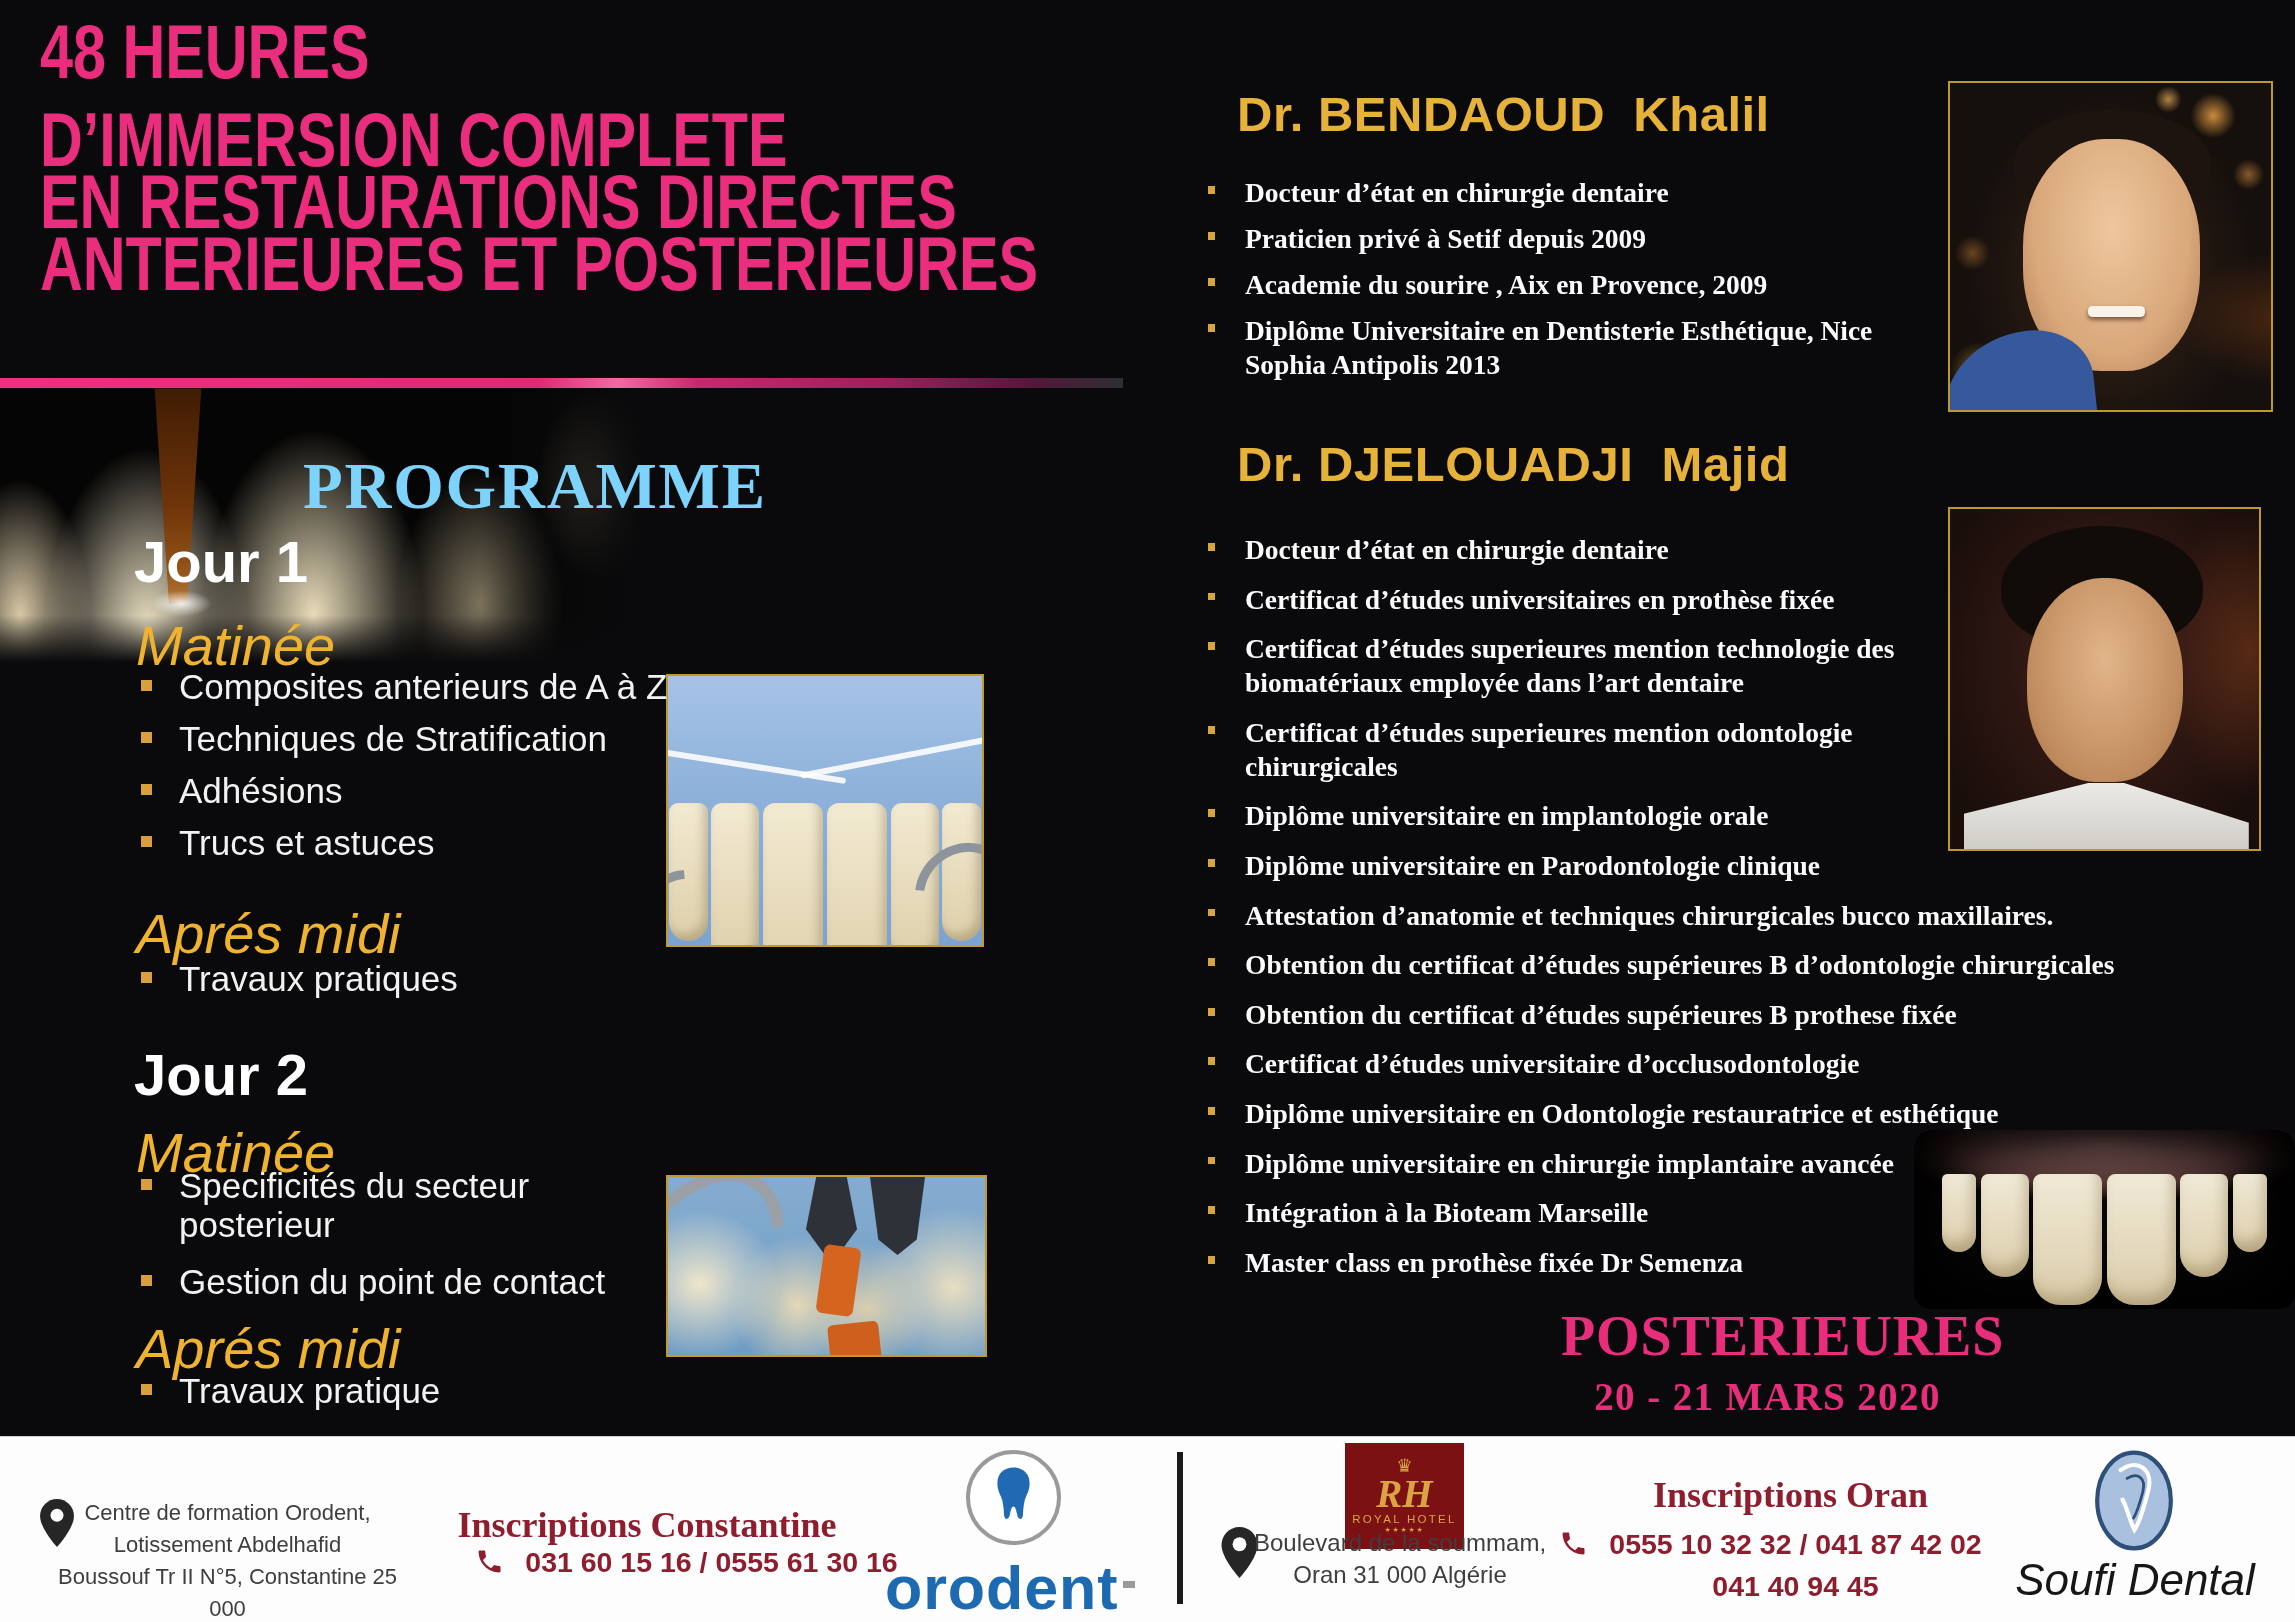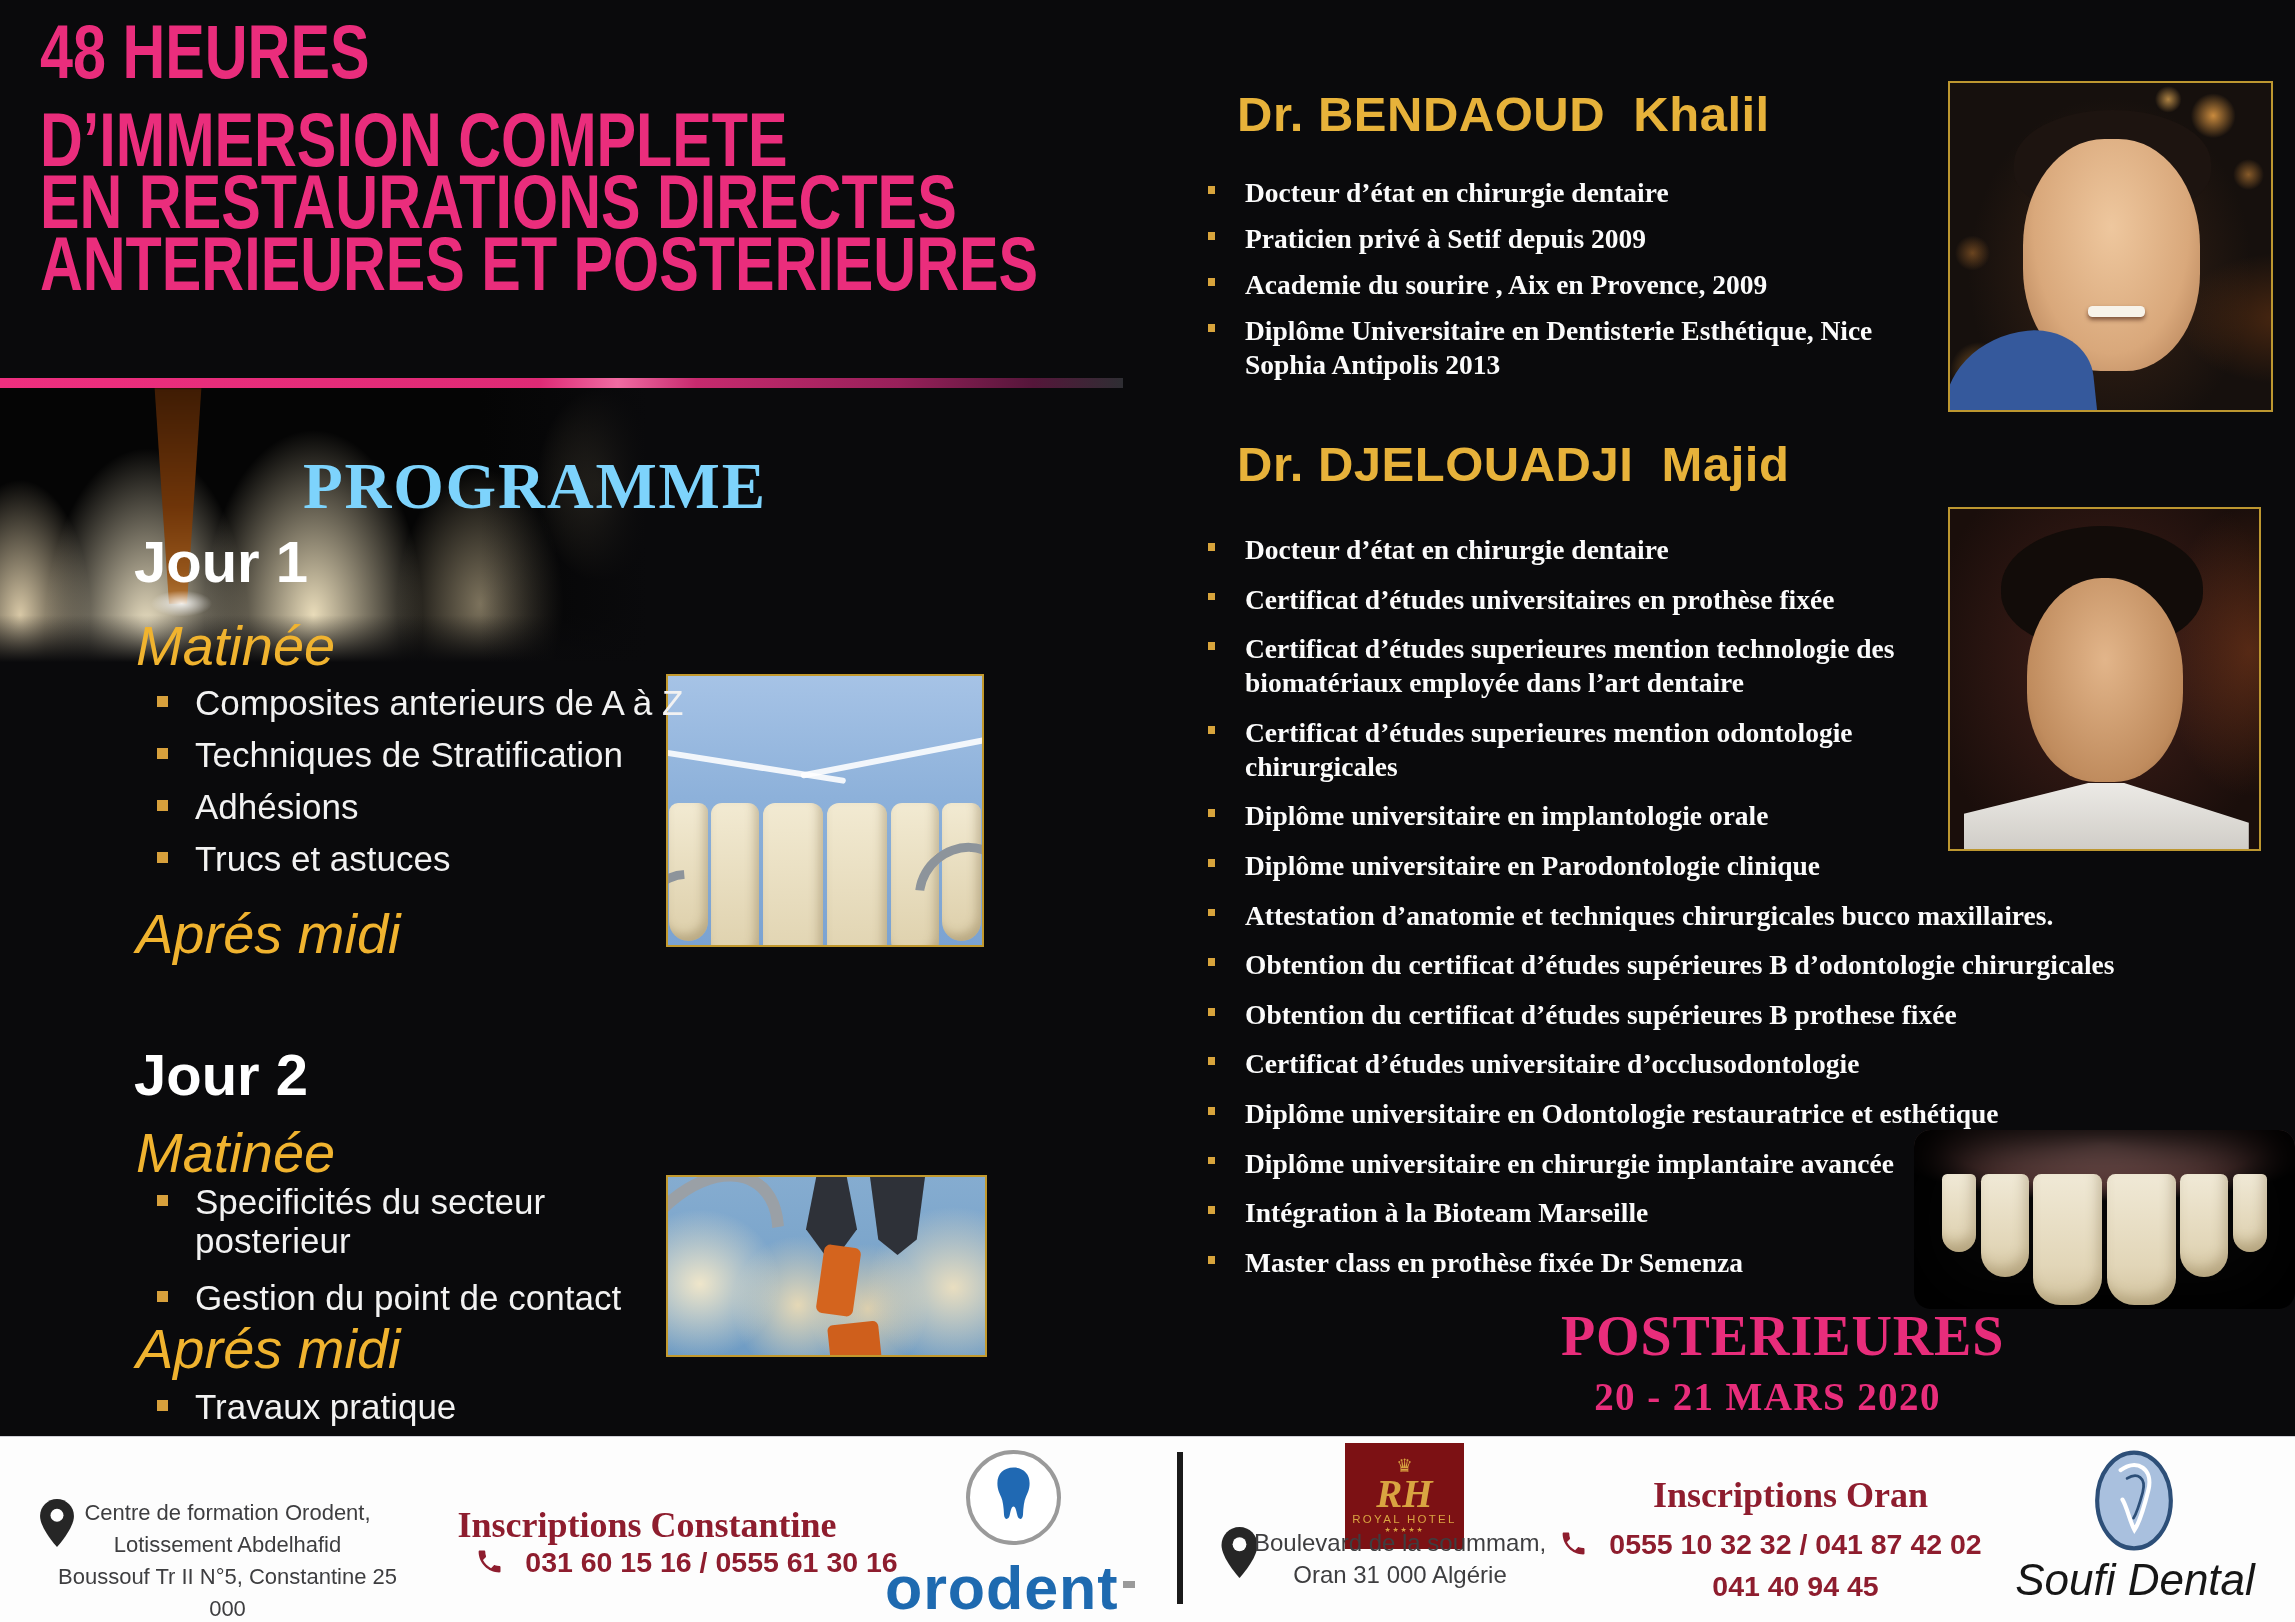--- a/index.html
+++ b/index.html
@@ -112,21 +112,21 @@
   
   .programme-heading{
     position:absolute;left:303px;top:449px;z-index:6;
     font-family:"Liberation Serif",serif;font-weight:700;font-size:65px;
     color:#7dd3fc;letter-spacing:1.8px;white-space:nowrap;
   }
   .jour{position:absolute;left:134px;z-index:6;color:#fff;font-size:58px;font-weight:700;white-space:nowrap;}
   #jour1{top:528px;} #jour2{top:1041px;}
   .session{position:absolute;left:136px;z-index:6;color:#f0b32f;font-size:56px;font-style:italic;font-weight:400;white-space:nowrap;}
   #sess-j1-m{top:613px;} #sess-j1-a{top:901px;} #sess-j2-m{top:1120px;} #sess-j2-a{top:1316px;}
-  .plist{position:absolute;left:138px;z-index:6;list-style:none;margin:16px;padding:0;}
+  .plist{position:absolute;left:138px;z-index:6;list-style:none;margin:0;padding:0;}
   #list-j1-m{top:667px;width:643px;}
   #list-j1-a{top:959px;width:643px;}
   #list-j2-m{top:1166px;width:487px;}
   #list-j2-a{top:1371px;width:643px;}
   .plist li{position:relative;padding-left:41px;color:#f2f2f2;font-size:35px;line-height:39px;margin-bottom:13px;font-weight:400;}
   #list-j2-m li{margin-bottom:18.4px;}
   .plist li::before{content:"";position:absolute;left:2.8px;top:13px;width:11px;height:11px;background:#d7a03c;}
   
   .doc-heading{
     position:absolute;left:1237px;z-index:6;font-family:Liberation Sans, sans-serif;
@@ -202,20 +202,23 @@
 
   <div class="jour" id="jour1">Jour 1</div>
   <div class="session" id="sess-j1-m">Matinée</div>
   <ul class="plist" id="list-j1-m">
     <li>Composites anterieurs de A à Z</li>
     <li>Techniques de Stratification</li>
     <li>Adhésions</li>
     <li>Trucs et astuces</li>
   </ul>
   <div class="session" id="sess-j1-a">Aprés midi</div>
+  <ul class="plist" id="list-j1-a">
+    <li>Travaux pratiques</li>
+  </ul>
 
   <div class="jour" id="jour2">Jour 2</div>
   <div class="session" id="sess-j2-m">Matinée</div>
   <ul class="plist" id="list-j2-m">
     <li>Specificités du secteur posterieur</li>
     <li>Gestion du point de contact</li>
   </ul>
   <div class="session" id="sess-j2-a">Aprés midi</div>
   <ul class="plist" id="list-j2-a">
     <li>Travaux pratique</li>

